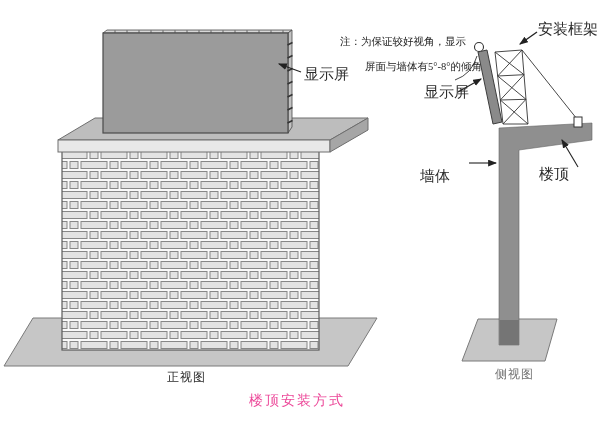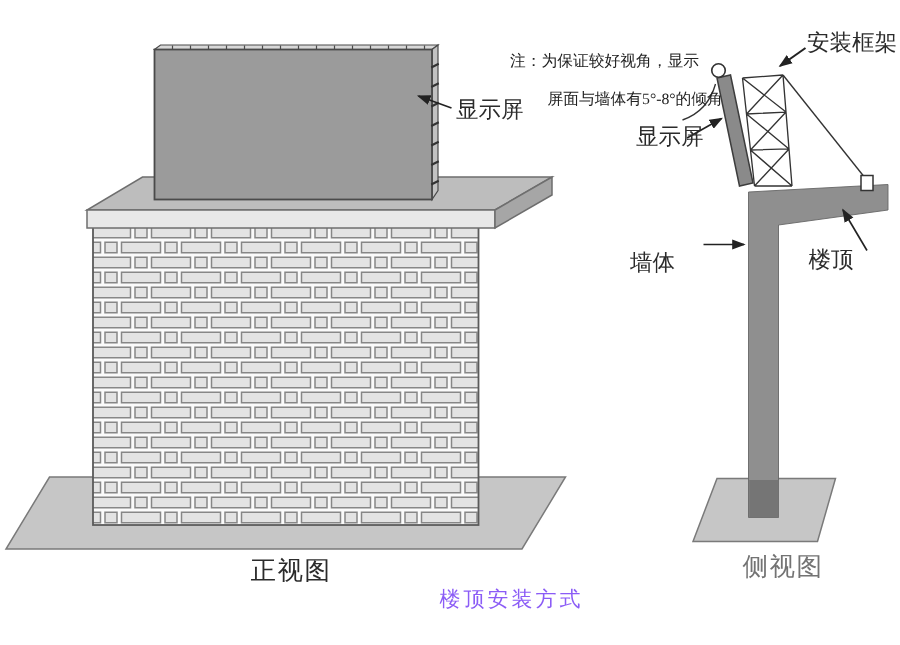--- a/index.html
+++ b/index.html
@@ -2,23 +2,23 @@
 <html><head>
 <meta charset="utf-8">
 <style>
   html,body{margin:0;padding:0;background:#ffffff;}
   #stage{
     position:relative;width:600px;height:430px;background:#ffffff;overflow:hidden;
     font-family:"Liberation Serif","DejaVu Serif",serif;color:#2b2b2b;
   }
   .lbl{position:absolute;font-size:15px;line-height:1.15;white-space:nowrap;color:#2b2b2b;}
   .note{font-size:10.5px;color:#222;}
-  .caption{font-size:17px;letter-spacing:1px;}
+  .caption{font-size:12px;letter-spacing:1px;}
   .caption.faded{color:#737373;}
-  .title{font-size:14px;letter-spacing:2px;color:#8b5cf6;margin-left:44px;}
+  .title{font-size:14px;letter-spacing:2px;color:#ec4899;}
   svg{position:absolute;left:0;top:0;}
 </style>
 </head>
 <body>
 
 <div id="stage">
 
   <svg width="600" height="430" viewBox="0 0 600 430">
     <defs>
       <marker id="ah" viewBox="0 0 8 6" refX="7" refY="3" markerWidth="9" markerHeight="7" orient="auto" markerUnits="userSpaceOnUse">

